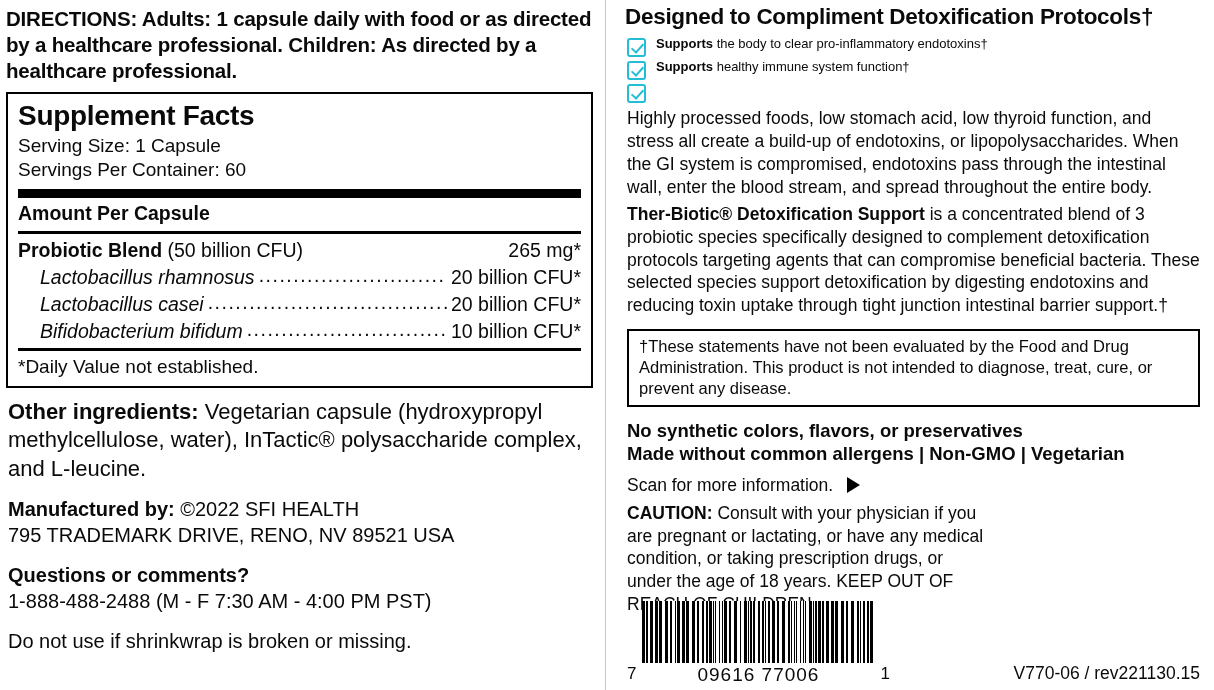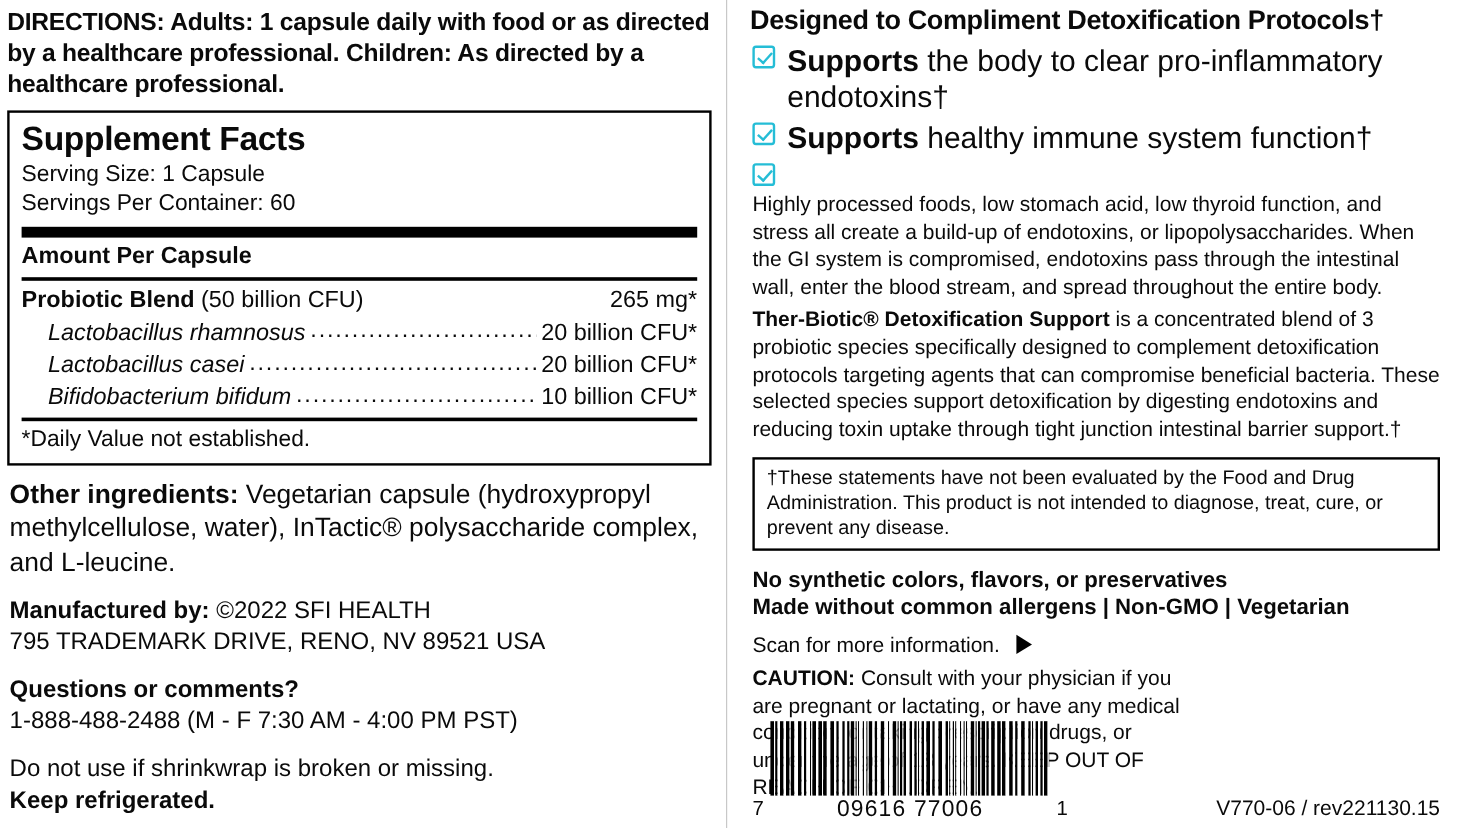--- a/index.html
+++ b/index.html
@@ -146,21 +146,21 @@
   .chk::after {
     content: "";
     position: absolute;
     left: 4.5px; top: 1px;
     width: 5px; height: 10px;
     border: solid #25bdd6;
     border-width: 0 2.6px 2.6px 0;
     transform: rotate(42deg);
   }
   .bullet-text {
-    font-size: 25px;
+    font-size: 13px;
     line-height: 1.2;
   }
   .bullet-text b { font-weight: bold; }
   .body-para {
     font-size: 17.5px;
     line-height: 1.31;
     margin: 4px 2px 0 4px;
   }
   .body-para b { font-weight: bold; }
   .claim-box {
@@ -280,21 +280,20 @@
       <div>795 TRADEMARK DRIVE, RENO, NV 89521 USA</div>
     </div>
 
     <div class="questions">
       <div><b>Questions or comments?</b></div>
       <div>1-888-488-2488 (M - F 7:30 AM - 4:00 PM PST)</div>
     </div>
 
     <div class="shrink">
       <div>Do not use if shrinkwrap is broken or missing.</div>
-      <b>Keep refrigerated.</b>
     </div>
   </div>
 
   <div class="right">
 
     <div class="r-title">Designed to Compliment Detoxification Protocols†</div>
 
     <div class="bullets">
       <div class="bullet">
         <span class="chk"></span>

